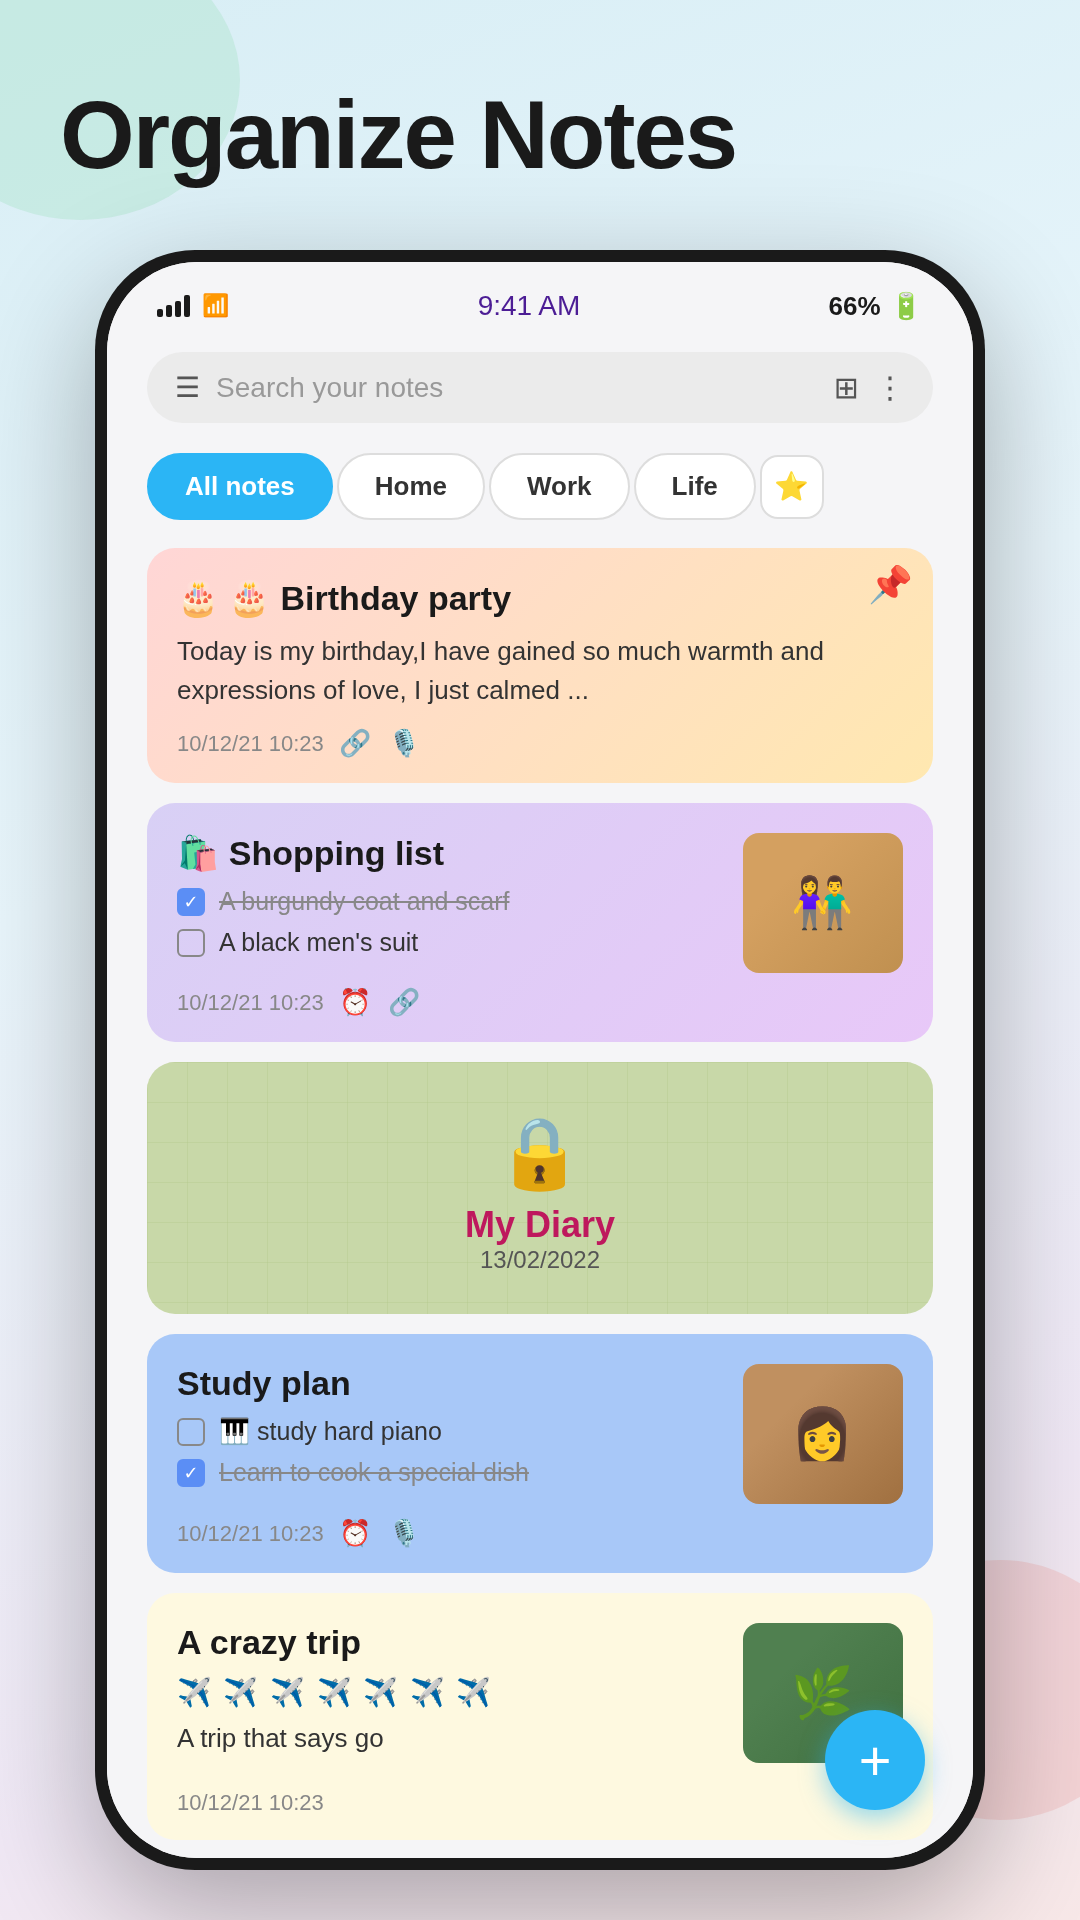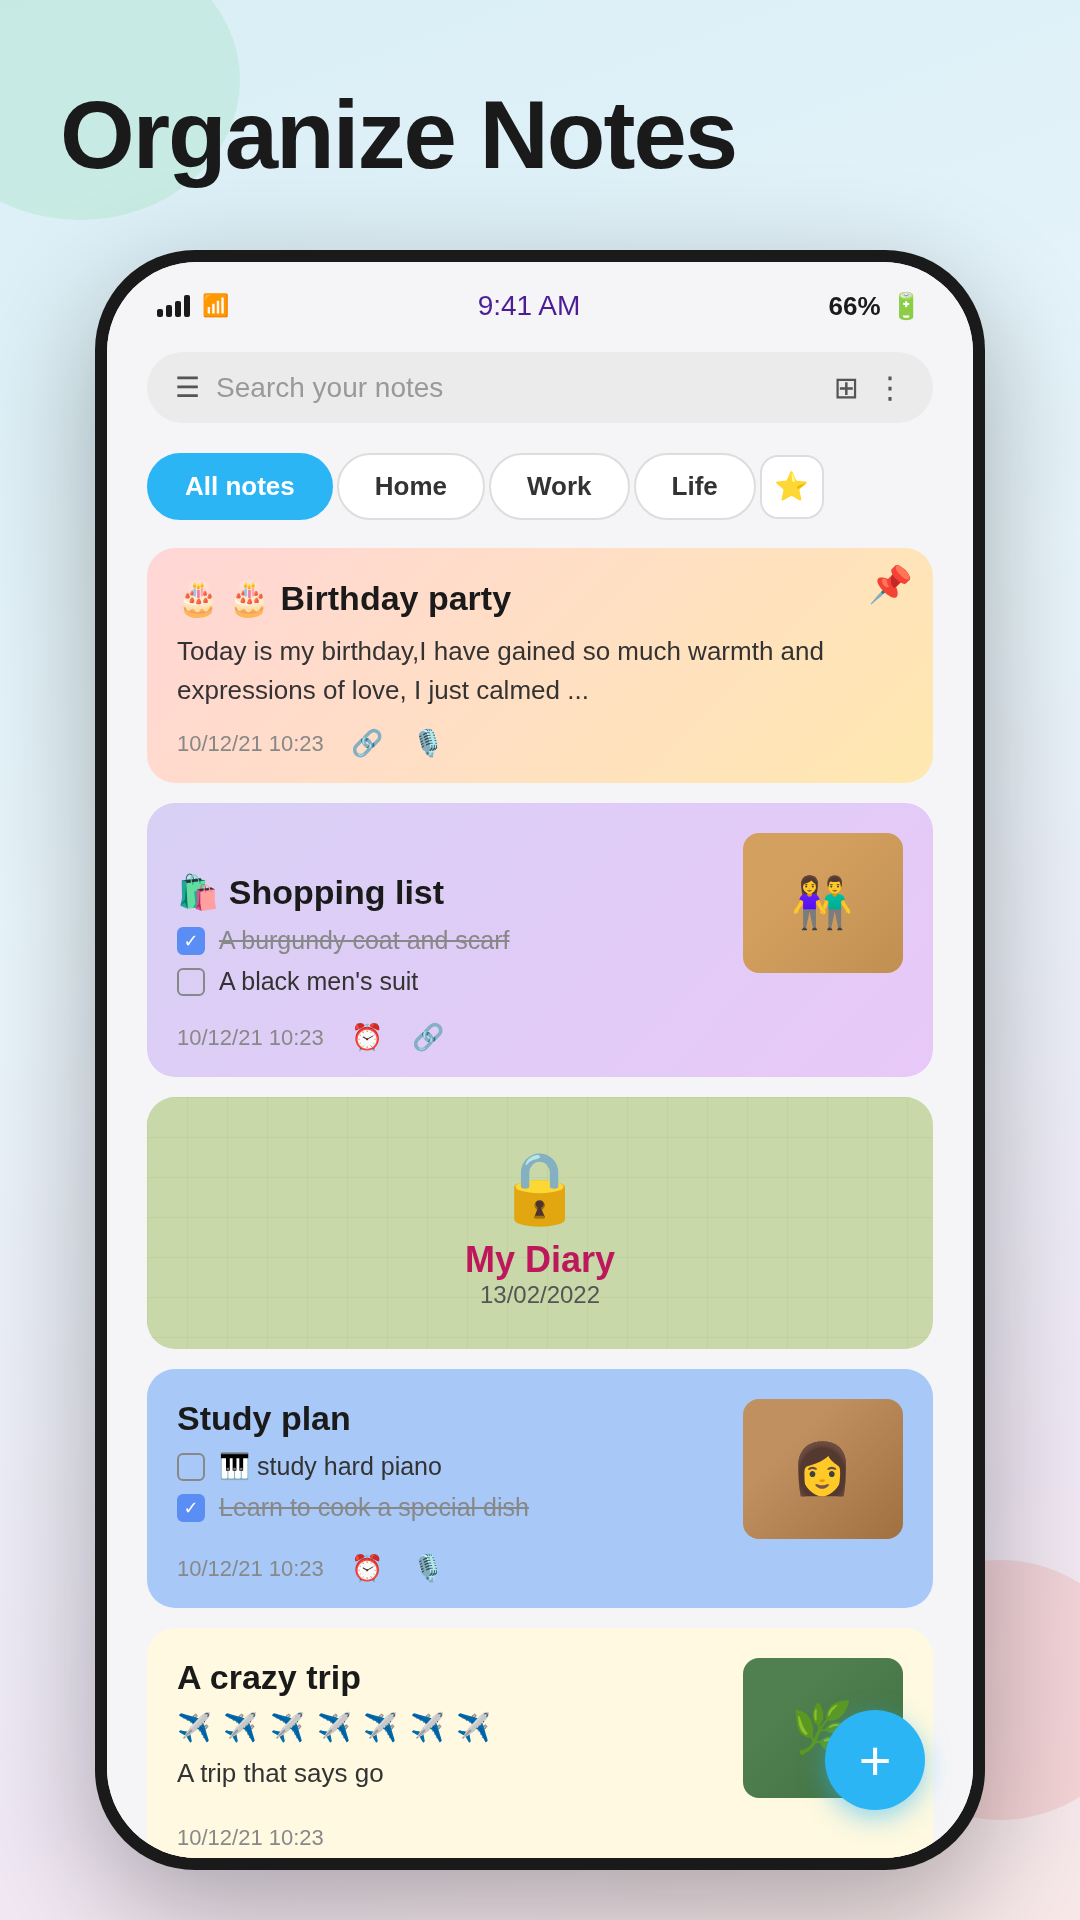--- a/index.html
+++ b/index.html
@@ -209,21 +209,21 @@
     }
     .card-body {
       font-size: 26px;
       color: #333;
       line-height: 1.5;
       margin-bottom: 18px;
     }
     .card-footer {
       display: flex;
       align-items: center;
-      gap: 28px;
+      gap: 16px;
     }
     .card-date {
       font-size: 22px;
       color: #888;
     }
     .card-icon {
       font-size: 26px;
     }
 
     
@@ -233,21 +233,20 @@
       padding: 30px 30px 24px;
       display: flex;
       flex-direction: column;
     }
     .card-shopping-inner {
       display: flex;
       gap: 20px;
     }
     .card-shopping-content {
       flex: 1;
-      margin-top: 39px;
     }
     .card-shopping-image {
       width: 160px;
       height: 140px;
       border-radius: 16px;
       overflow: hidden;
       background: linear-gradient(135deg, #f0c0a0, #e0a080);
       display: flex;
       align-items: center;
       justify-content: center;

